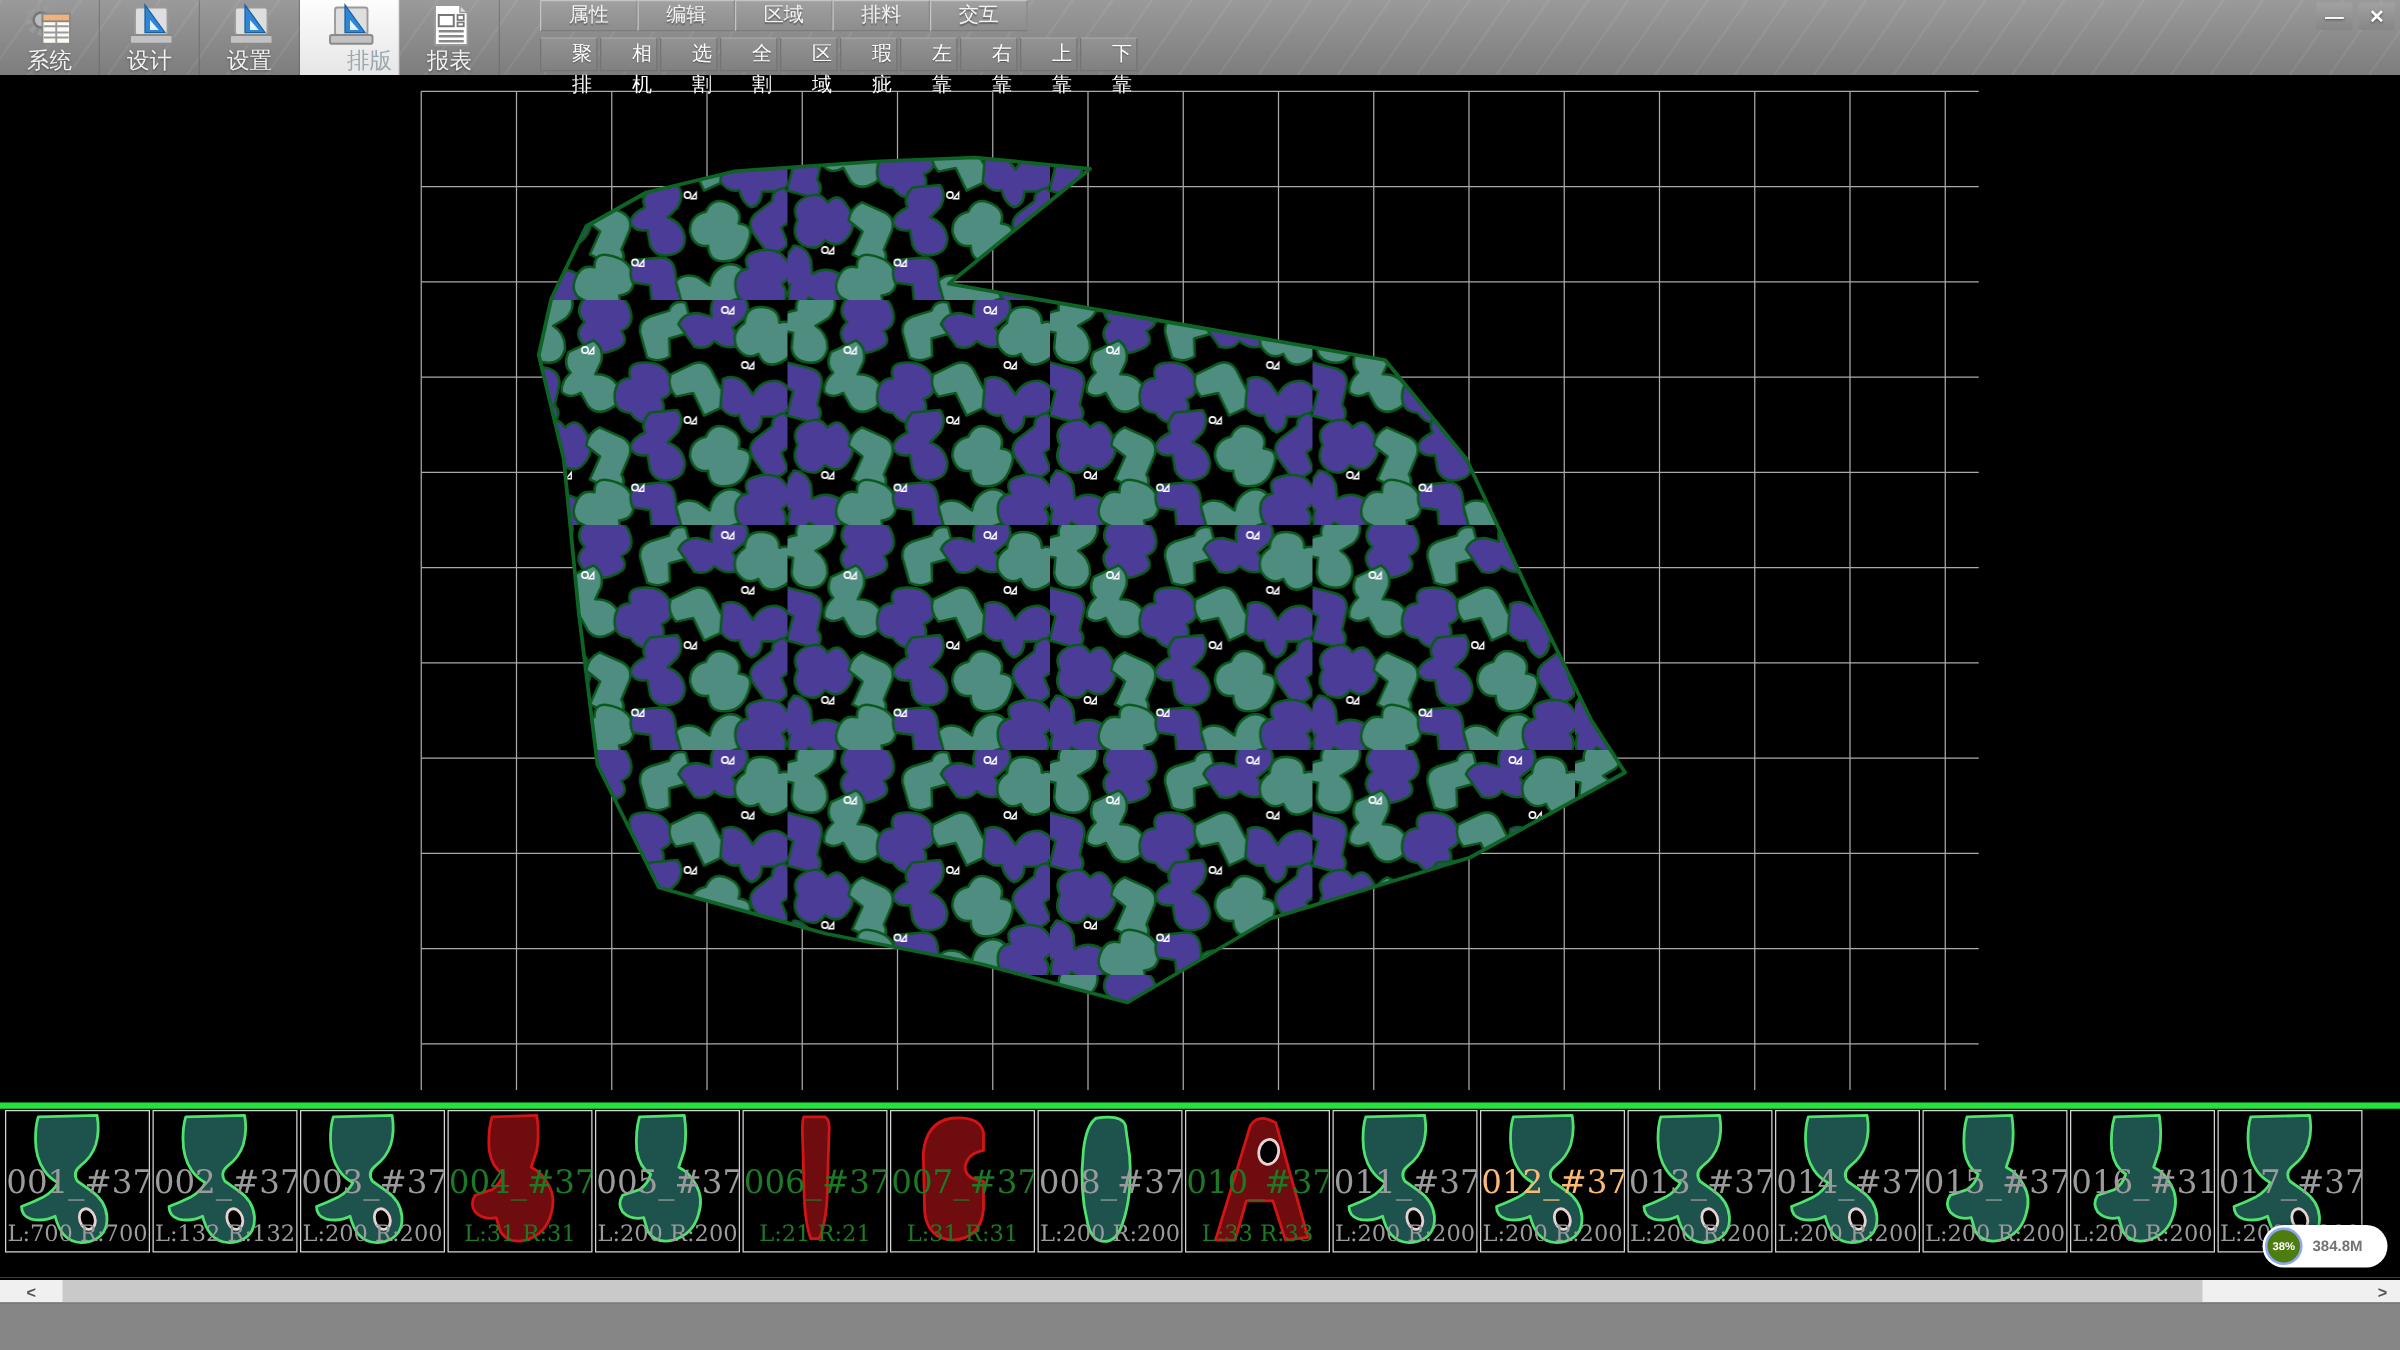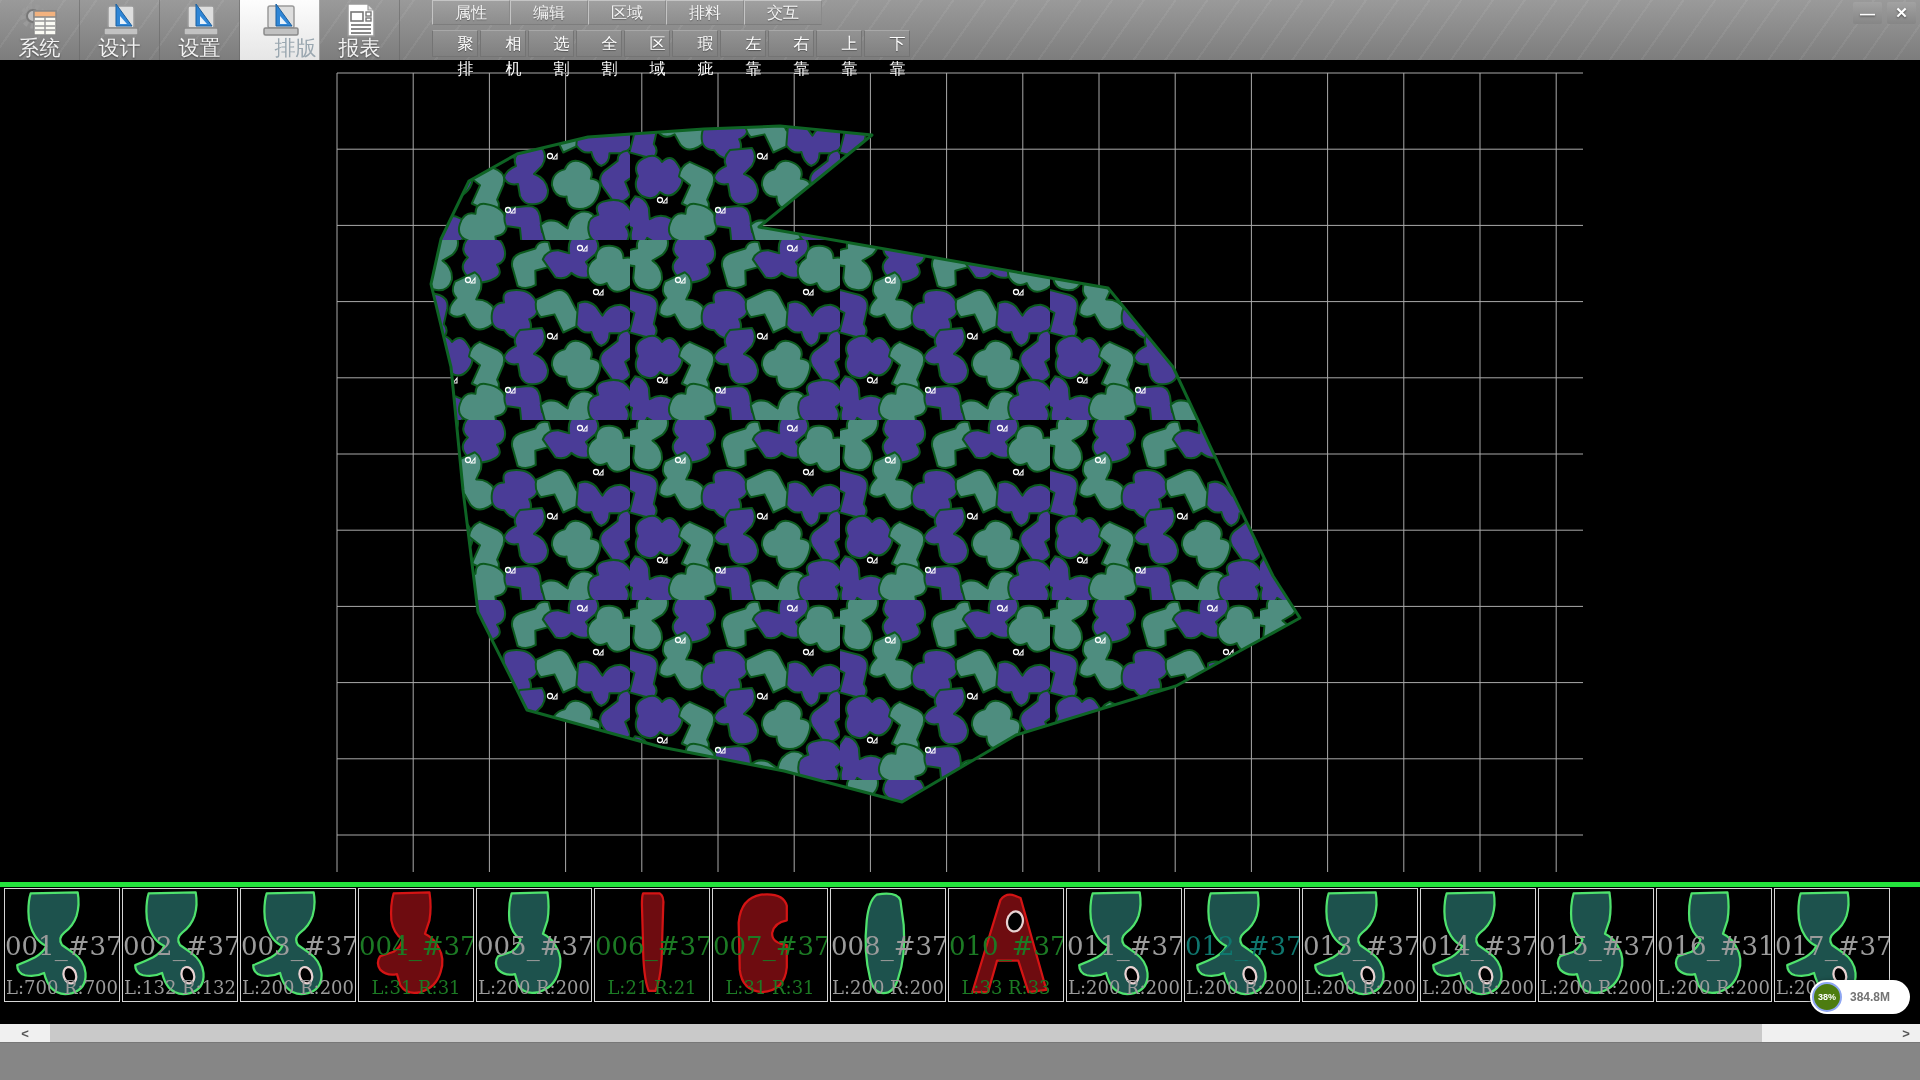--- a/index.html
+++ b/index.html
@@ -11,21 +11,21 @@
   header{position:absolute;top:0;left:0;width:1920px;height:60px;
          background:linear-gradient(#9a9a9a,#7d7d7d);}
   header::after{content:"";position:absolute;inset:0;pointer-events:none;
          background:repeating-linear-gradient(125deg,rgba(255,255,255,.06) 0 2px,transparent 2px 26px);}
   .big-tabs{position:absolute;left:0;top:0;height:60px;display:flex;z-index:2;}
   .big-tab{width:80px;height:60px;display:flex;flex-direction:column;align-items:center;
            justify-content:flex-end;padding-bottom:2px;border-right:1px solid rgba(100,100,100,.55);
            cursor:default;}
   .big-tab.active{background:linear-gradient(#fdfdfd,#e6e6e6);}
   .big-tab .bt-icon{width:40px;height:36px;display:flex;align-items:center;justify-content:center;}
-  .big-tab .bt-label{font-size:21px;color:#f2f2f2;text-shadow:0 1px 2px rgba(0,0,0,.45);line-height:20px;}
+  .big-tab .bt-label{font-size:18px;color:#f2f2f2;text-shadow:0 1px 2px rgba(0,0,0,.45);line-height:20px;}
   .big-tab.active .bt-label{color:#9aa7b0;text-shadow:none;margin-left:32px;}
 
   .menus{position:absolute;left:432px;top:0;z-index:2;}
   .menu-row{display:flex;height:26px;}
   .menu-btn{width:78px;height:25px;line-height:23px;text-align:center;font-size:16px;color:#f4f4f4;
             text-shadow:0 1px 1px rgba(0,0,0,.35);
             background:linear-gradient(#a0a0a0,#8d8d8d);
             border:1px solid #c4c4c4;border-bottom-color:#7d7d7d;border-right-color:#8a8a8a;}
   .tool-row{display:flex;margin-top:4px;}
   .tool-btn{width:46px;height:27px;line-height:25px;text-align:center;font-size:16px;color:#fff;
@@ -334,21 +334,21 @@
             <ellipse cx="57" cy="77" rx="5.5" ry="7.5" fill="#000" stroke="#e8d2d2" stroke-width="2" transform="rotate(-18 57 77)"></ellipse>
           </svg>
           <div class="p-name" style="color: rgb(155, 155, 155);">011_#37</div>
           <div class="p-lr" style="color: rgb(155, 155, 155);">L:200 R:200</div>
         </div>
         <div class="thumb">
           <svg width="114" height="112" viewBox="0 0 100 100">
             <path d="M22,4 L64,3 Q66,14 63,24 Q60,33 52,39 Q46,44 50,50 L60,57 Q70,64 71,75 Q72,89 59,93 Q47,96 40,88 Q36,83 34,75 Q26,79 17,77 Q10,75 10,68 Q18,65 26,61 Q33,57 36,51 Q30,48 26,42 Q20,33 20,20 Q20,10 22,4 Z" fill="#1d524d" stroke="#4fe26d" stroke-width="2" stroke-linejoin="round"></path>
             <ellipse cx="57" cy="77" rx="5.5" ry="7.5" fill="#000" stroke="#e8d2d2" stroke-width="2" transform="rotate(-18 57 77)"></ellipse>
           </svg>
-          <div class="p-name" style="color: #0f766e;">012_#37</div>
+          <div class="p-name" style="color: #fdba74;">012_#37</div>
           <div class="p-lr" style="color: rgb(155, 155, 155);">L:200 R:200</div>
         </div>
         <div class="thumb">
           <svg width="114" height="112" viewBox="0 0 100 100">
             <path d="M22,4 L64,3 Q66,14 63,24 Q60,33 52,39 Q46,44 50,50 L60,57 Q70,64 71,75 Q72,89 59,93 Q47,96 40,88 Q36,83 34,75 Q26,79 17,77 Q10,75 10,68 Q18,65 26,61 Q33,57 36,51 Q30,48 26,42 Q20,33 20,20 Q20,10 22,4 Z" fill="#1d524d" stroke="#4fe26d" stroke-width="2" stroke-linejoin="round"></path>
             <ellipse cx="57" cy="77" rx="5.5" ry="7.5" fill="#000" stroke="#e8d2d2" stroke-width="2" transform="rotate(-18 57 77)"></ellipse>
           </svg>
           <div class="p-name" style="color: rgb(155, 155, 155);">013_#37</div>
           <div class="p-lr" style="color: rgb(155, 155, 155);">L:200 R:200</div>
         </div>

